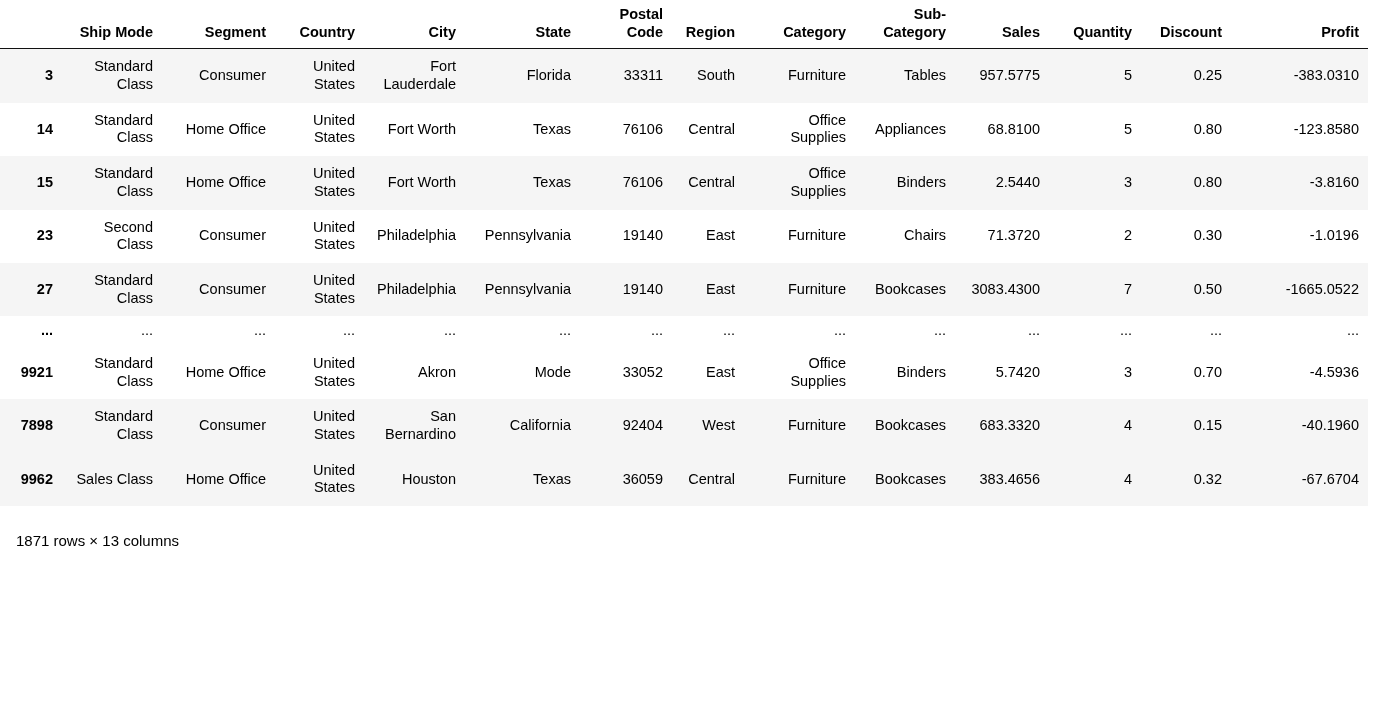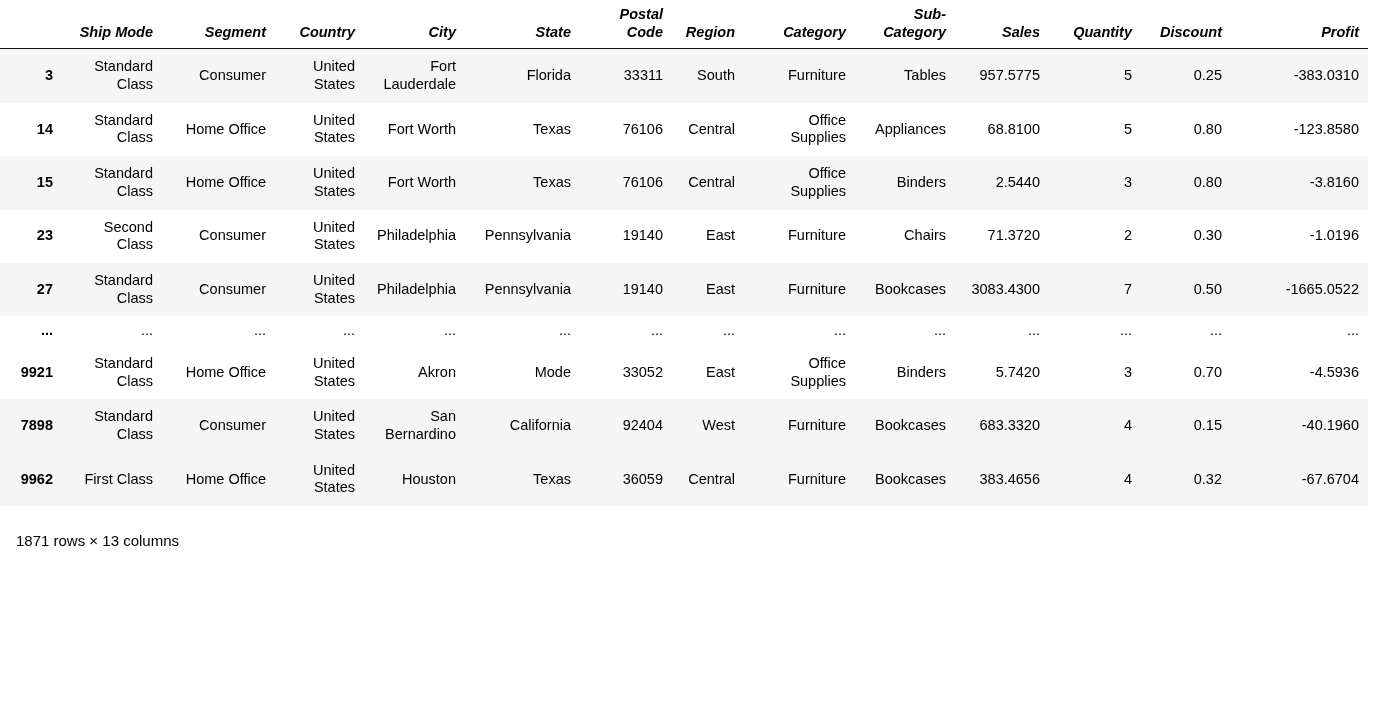--- a/index.html
+++ b/index.html
@@ -33,21 +33,20 @@
     text-align: right;
     vertical-align: bottom;
     padding: 6px 9px 7px 9px;
     border: none;
     border-bottom: 1.6px solid #111111;
     line-height: 1.22;
     color: #000;
     background: #ffffff;
     white-space: normal;
     word-break: break-word;
-    font-style: italic;
   }
   table.dataframe tbody th {
     font-weight: bold;
     font-size: 14.5px;
     text-align: right;
     vertical-align: middle;
     padding: 9px 9px 9px 9px;
     border: none;
     line-height: 1.22;
   }
@@ -264,21 +263,21 @@
           <td>West</td>
           <td>Furniture</td>
           <td>Bookcases</td>
           <td>683.3320</td>
           <td>4</td>
           <td>0.15</td>
           <td>-40.1960</td>
         </tr>
         <tr class="odd-row">
           <th>9962</th>
-          <td>First Class</td>
+          <td>Sales Class</td>
           <td>Home Office</td>
           <td>United States</td>
           <td>Houston</td>
           <td>Texas</td>
           <td>36059</td>
           <td>Central</td>
           <td>Furniture</td>
           <td>Bookcases</td>
           <td>383.4656</td>
           <td>4</td>

